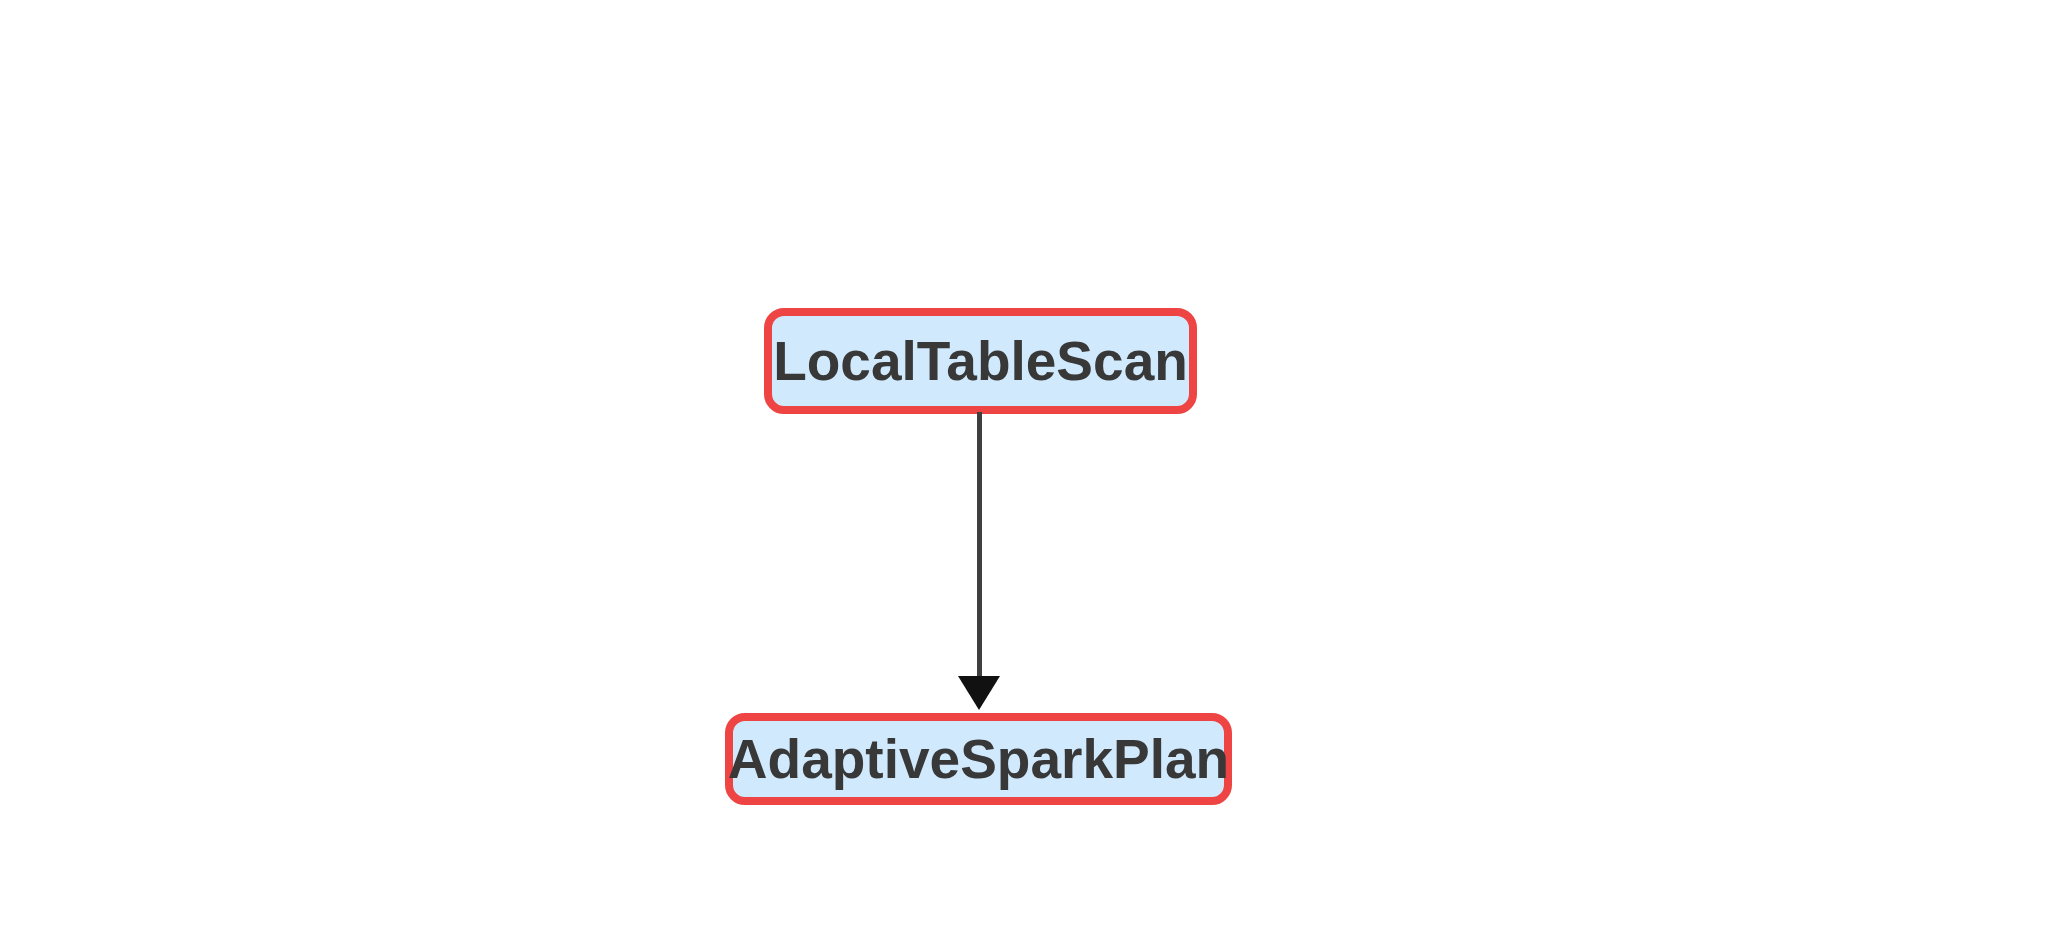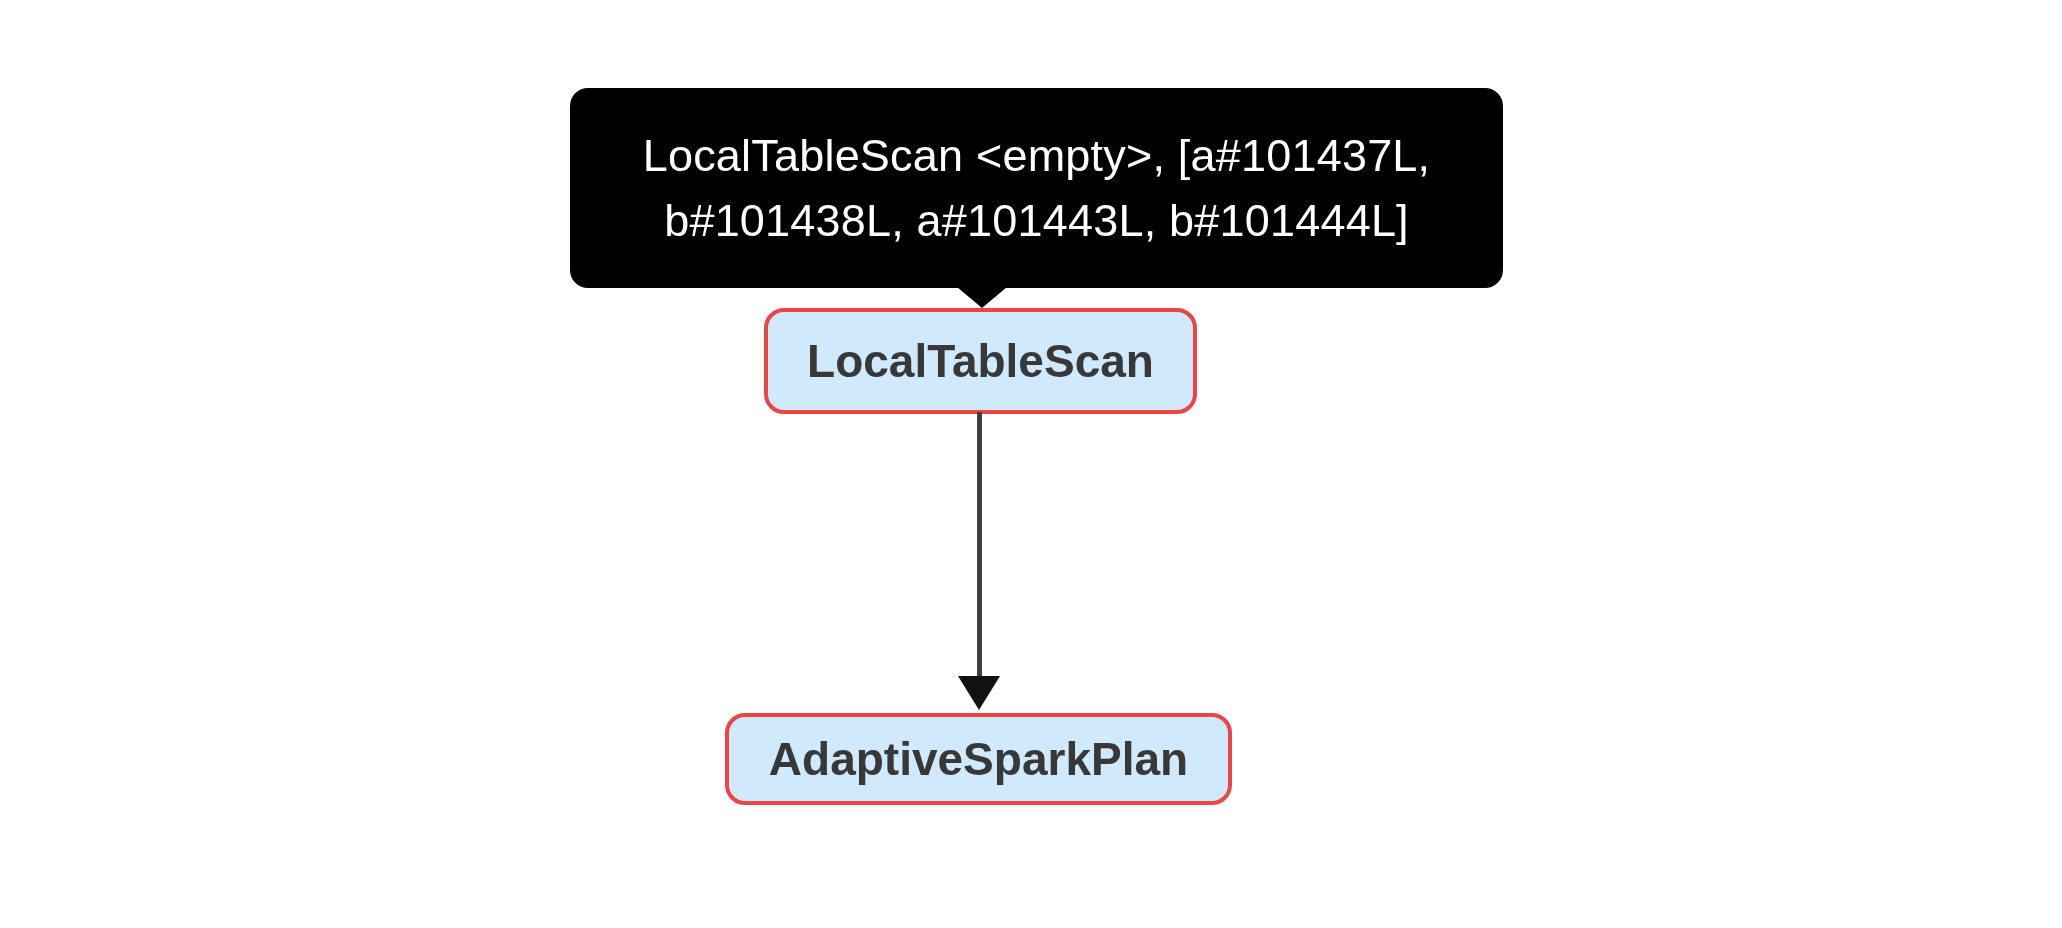--- a/index.html
+++ b/index.html
@@ -46,26 +46,26 @@
     border-left: 25px solid transparent;
     border-right: 25px solid transparent;
     border-top: 21px solid #000000;
   }
 
   
   .node {
     position: absolute;
     box-sizing: border-box;
     background: #d0e9fc;
-    border: 4px solid #ef4444;
+    border: 8px solid #ef4444;
     border-radius: 20px;
     display: flex;
     align-items: center;
     justify-content: center;
-    font-size: 46px;
+    font-size: 55px;
     font-weight: 700;
     color: #383838;
     white-space: nowrap;
   }
   .node-localtablescan {
     left: 764px;
     top: 308px;
     width: 433px;
     height: 106px;
   }
@@ -94,25 +94,20 @@
     border-left: 21px solid transparent;
     border-right: 21px solid transparent;
     border-top: 34px solid #111111;
   }
 </style>
 </head>
 <body>
 
 <div class="stage">
 
-  <div class="tooltip">
-    <div class="tooltip-line">LocalTableScan &lt;empty&gt;, [a#101437L,</div>
-    <div class="tooltip-line">b#101438L, a#101443L, b#101444L]</div>
-    <div class="tooltip-caret"></div>
-  </div>
 
   <div class="node node-localtablescan">
     <span>LocalTableScan</span>
   </div>
 
   <div class="edge-stem"></div>
   <div class="edge-arrowhead"></div>
 
   <div class="node node-adaptivesparkplan">
     <span>AdaptiveSparkPlan</span>

